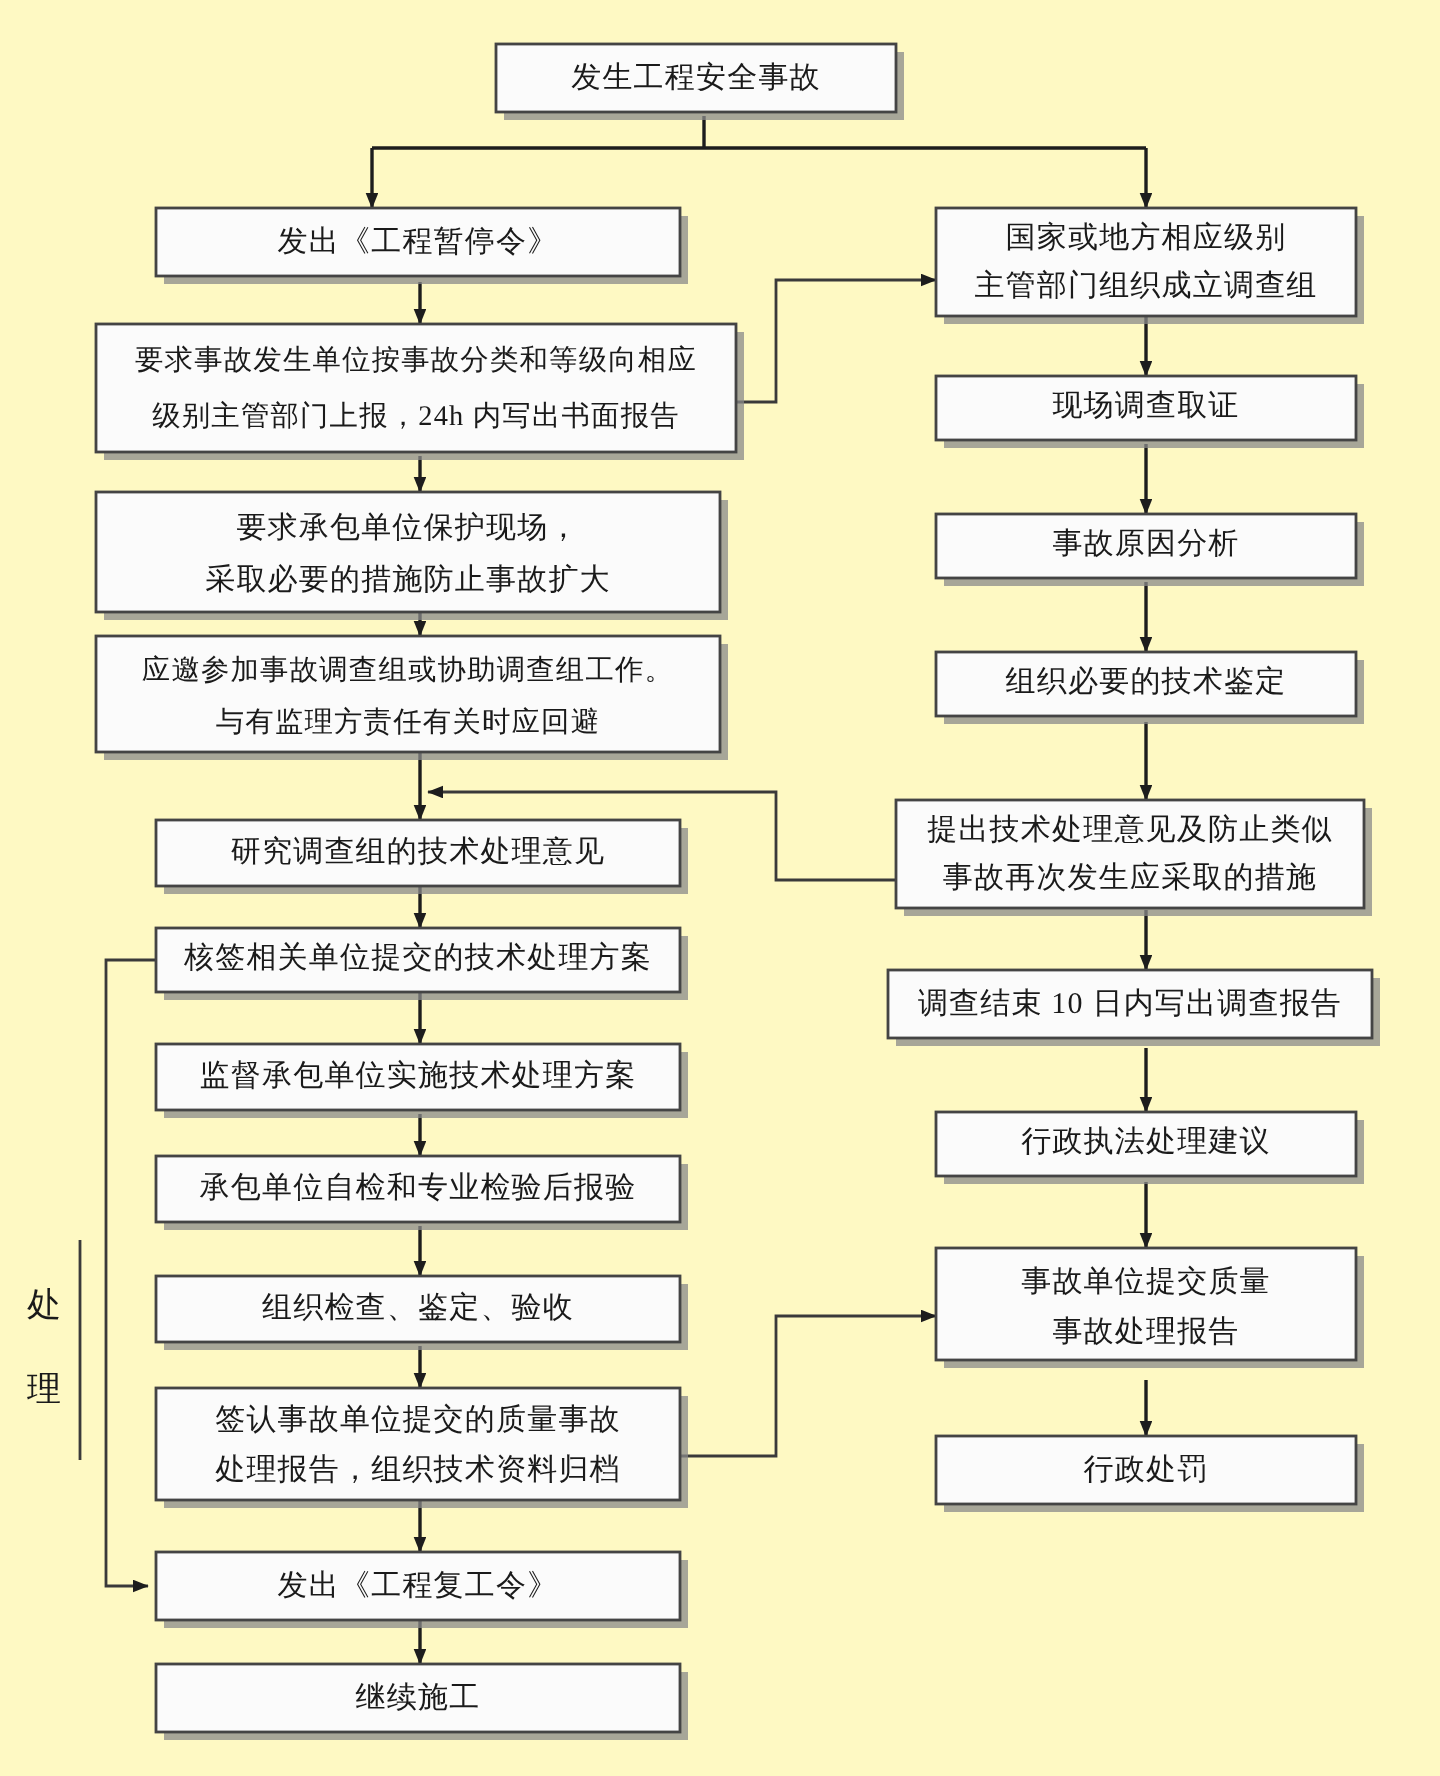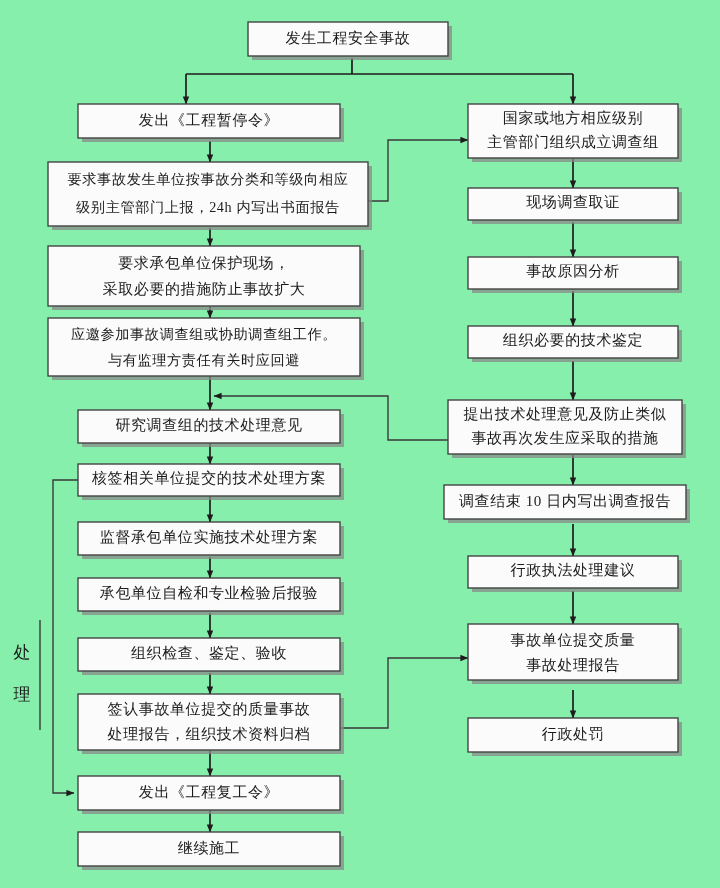--- a/index.html
+++ b/index.html
@@ -11,21 +11,21 @@
   body {
     width: 720px;
     height: 888px;
     font-family: "Liberation Serif", "DejaVu Serif", serif;
     overflow: hidden;
   }
   #chart-root {
     position: relative;
     width: 720px;
     height: 888px;
-    background: #86efac;
+    background: #fef9c3;
   }
   svg.flow {
     display: block;
     width: 720px;
     height: 888px;
   }
   .node-box {
     fill: #fbfbfb;
     stroke: #444444;
     stroke-width: 1.4;

